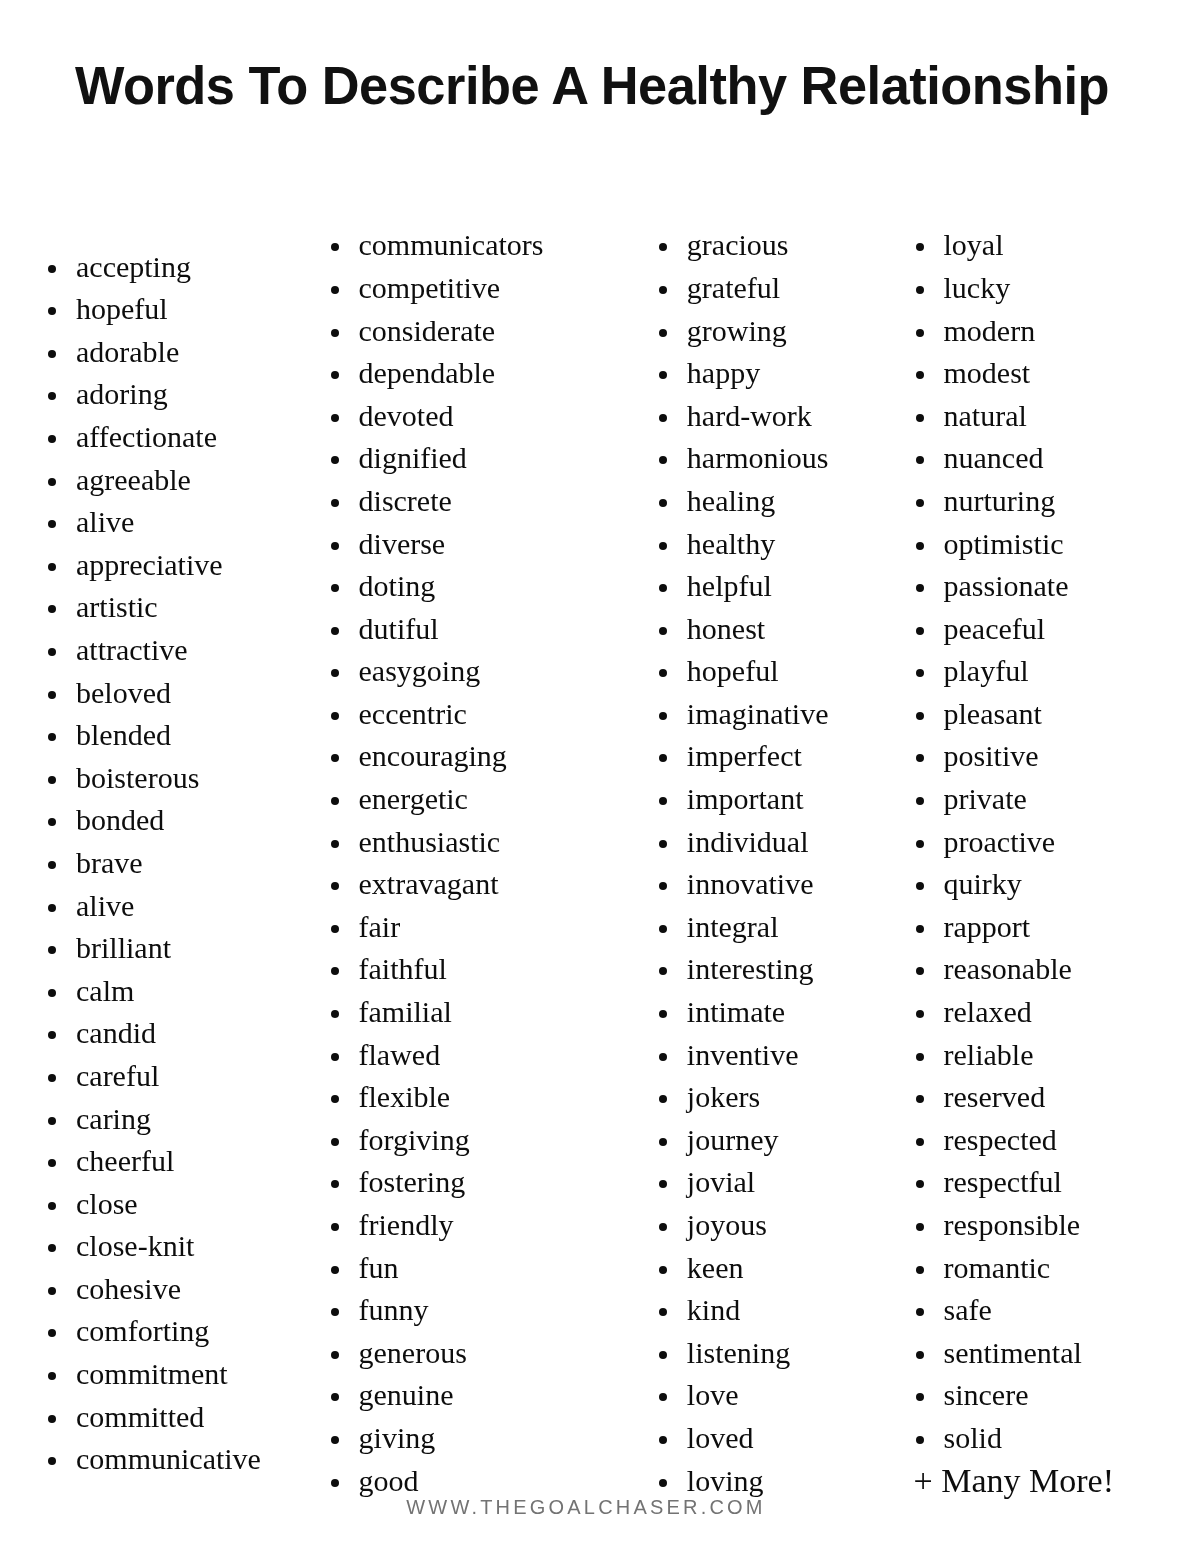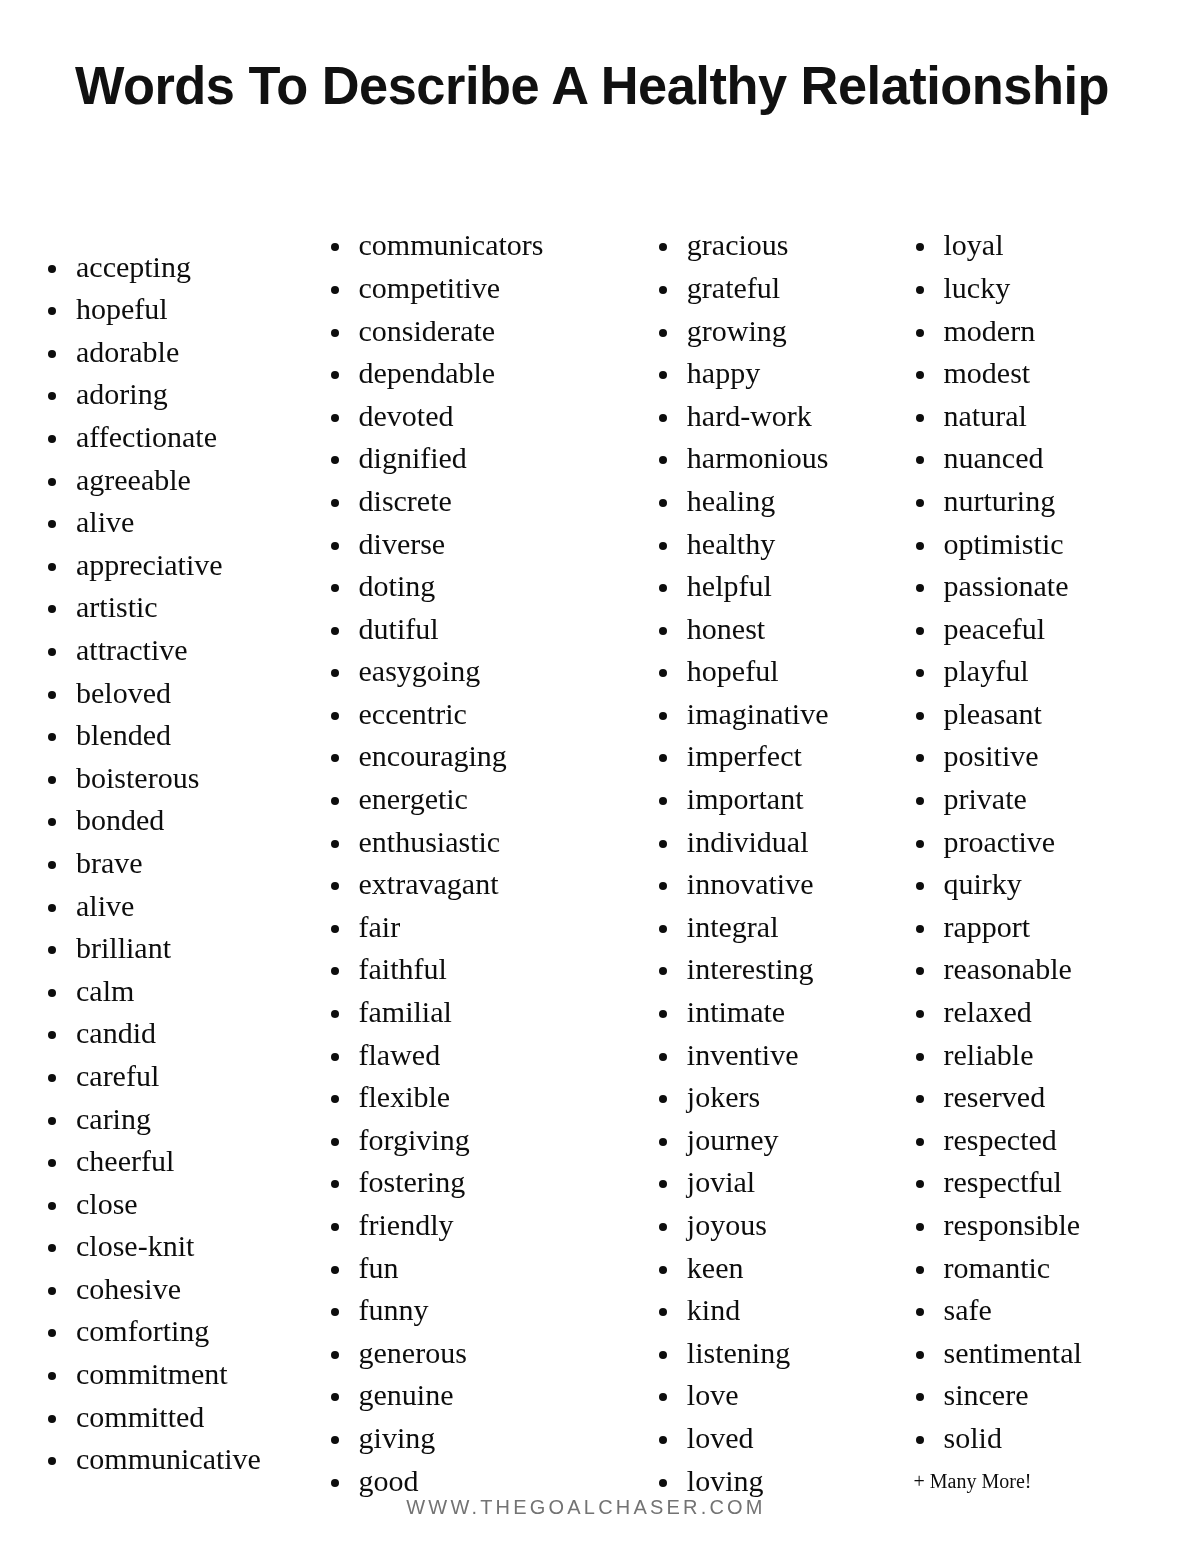--- a/index.html
+++ b/index.html
@@ -80,21 +80,21 @@
     position: absolute;
     left: 10px;
     top: 19px;
     width: 8px;
     height: 8px;
     border-radius: 50%;
     background: #0d0d0d;
   }
 
   .many-more {
-    font-size: 20px;
+    font-size: 34px;
     line-height: 42.6px;
     padding-left: 8px;
     color: #0d0d0d;
     white-space: nowrap;
   }
 
   
   .footer {
     position: absolute;
     left: 0;

